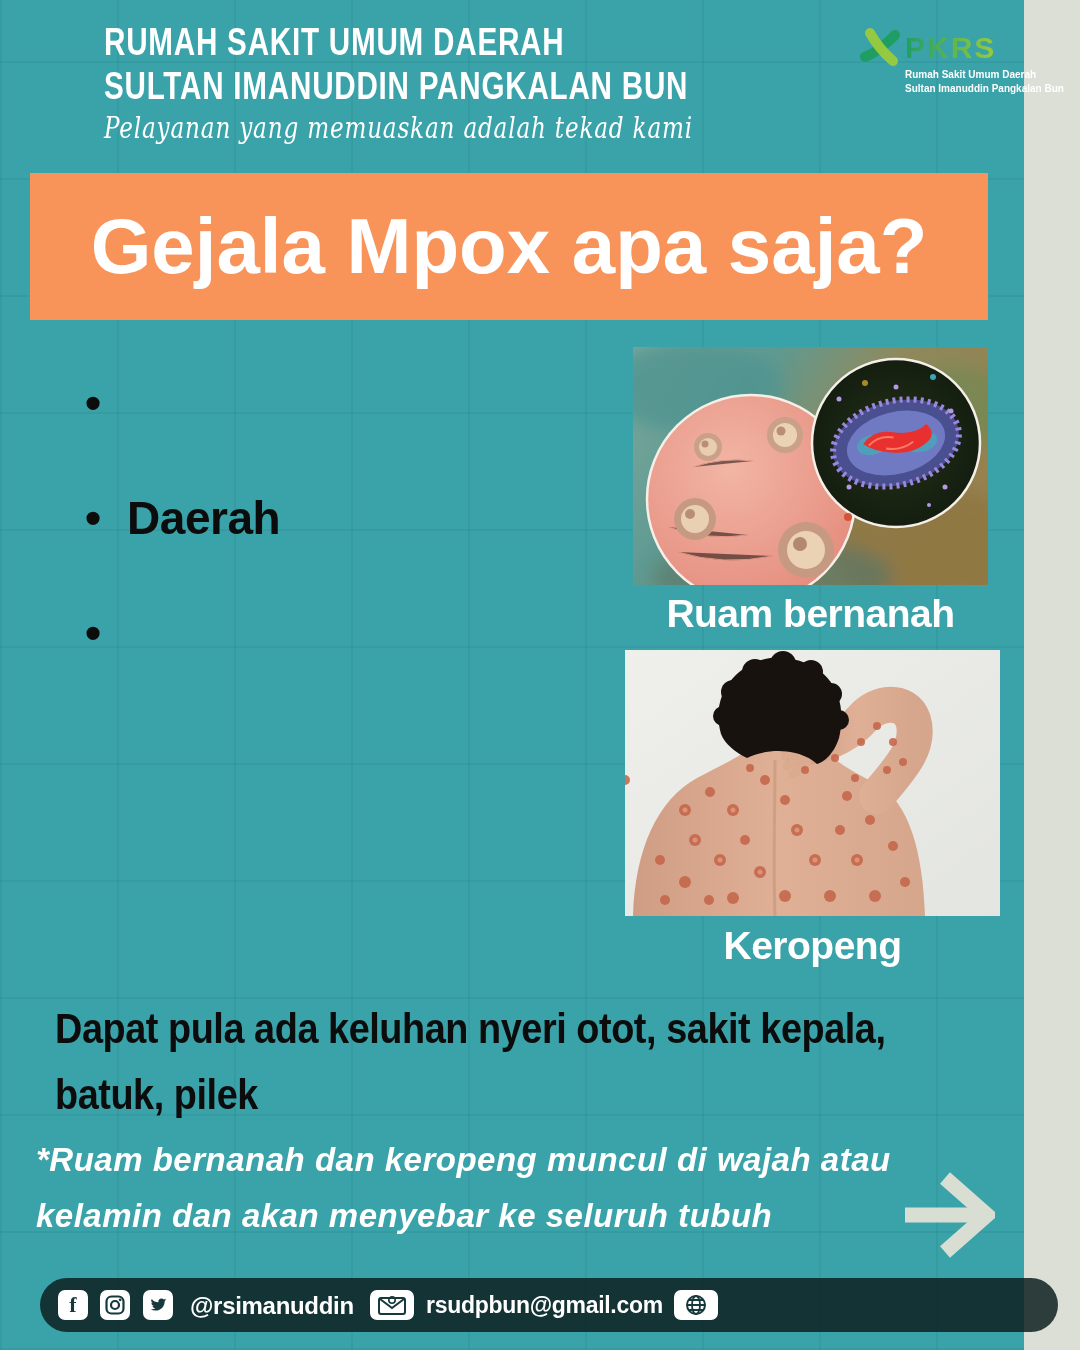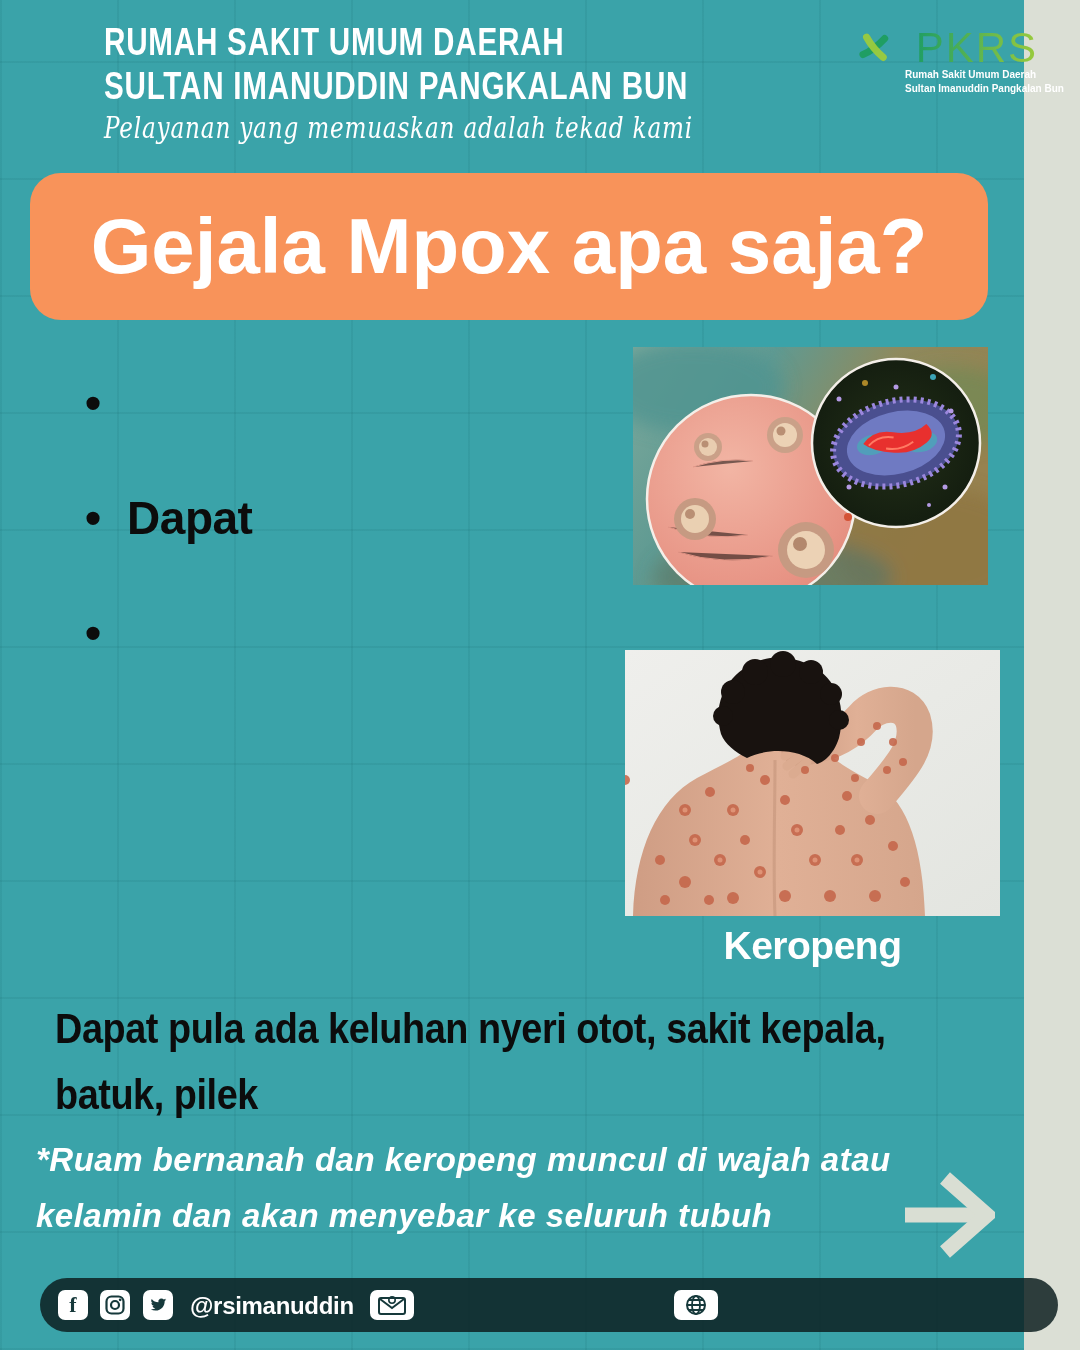--- a/index.html
+++ b/index.html
@@ -10,25 +10,25 @@
           repeating-linear-gradient(0deg, rgba(15,90,94,.10) 0 2px, transparent 2px 117px),
           repeating-linear-gradient(90deg, rgba(15,90,94,.10) 0 2px, transparent 2px 117px);}
   .side-strip{position:absolute;top:0;right:0;width:56px;height:1350px;background:#DBDFD5;}
   
   .logo-shield{position:absolute;left:14px;top:14px;width:84px;height:104px;}
   .hosp-text{position:absolute;left:104px;top:20px;transform:scaleX(.76);transform-origin:left top;white-space:nowrap;}
   .hosp-line{color:#fff;font-weight:bold;font-size:39px;line-height:44px;letter-spacing:1px;}
   .hosp-tagline{color:#fff;font-family:"DejaVu Serif",serif;font-style:italic;font-size:29px;line-height:40px;letter-spacing:1px;transform:scaleX(1.05);transform-origin:left top;}
   .pkrs{position:absolute;left:858px;top:26px;width:180px;}
   .pkrs-row{display:flex;align-items:flex-start;}
-  .pkrs-acronym{font-size:42px;font-weight:normal;letter-spacing:2px;line-height:44px;
-      background:linear-gradient(90deg,#1f9e63,#9bcb3c);-webkit-background-clip:text;background-clip:text;color:transparent;margin-left:23px;}
+  .pkrs-acronym{font-size:30px;font-weight:bold;letter-spacing:2px;line-height:44px;
+      background:linear-gradient(90deg,#1f9e63,#9bcb3c);-webkit-background-clip:text;background-clip:text;color:transparent;}
   .pkrs-sub{color:#fff;font-size:10px;font-weight:bold;line-height:14px;margin-left:47px;margin-top:-2px;white-space:nowrap;}
   
-  .banner{position:absolute;left:30px;top:173px;width:958px;height:147px;background:#F8935A;border-radius:31px;}
+  .banner{position:absolute;left:30px;top:173px;width:958px;height:147px;background:#F8935A;}
   .banner h1{margin:0;height:147px;line-height:147px;text-align:center;color:#fff;font-size:78px;font-weight:bold;letter-spacing:0px;}
   
   .symptoms{position:absolute;left:85px;top:368px;width:560px;}
   .symptom{display:flex;margin-bottom:44px;color:#0c0c0c;}
   .symptom .dot{font-size:46px;font-weight:bold;line-height:71px;margin-right:26px;}
   .symptom .txt{font-size:46px;font-weight:bold;line-height:71px;white-space:pre-line;letter-spacing:-.5px;}
   
   .fig1{position:absolute;left:633px;top:347px;width:355px;height:238px;}
   .fig1 svg,.fig2 svg{display:block;width:100%;height:100%;}
   .cap1{position:absolute;left:633px;top:592px;width:355px;text-align:center;color:#fff;font-size:39px;font-weight:bold;letter-spacing:-.5px;}
@@ -82,21 +82,21 @@
   <div class="banner">
     <h1>Gejala Mpox apa saja?</h1>
   </div>
 
   <div class="symptoms">
     <div class="symptom">
       <span class="dot">•</span>
     </div>
     <div class="symptom">
       <span class="dot">•</span>
-      <span class="txt">Dapat</span>
+      <span class="txt">Daerah</span>
     </div>
     <div class="symptom">
       <span class="dot">•</span>
     </div>
   </div>
 
   <div class="fig1">
     <svg viewBox="0 0 355 238">
       <defs>
         <linearGradient id="bg1" x1="0" y1="0" x2="1" y2=".4">
@@ -165,20 +165,21 @@
           <circle cx="263" cy="40" r="2.5"></circle>
           <circle cx="296" cy="158" r="2"></circle>
       </g>
       <g>
         <circle cx="215" cy="170" r="4" fill="#d24b2e" opacity=".9"></circle>
           <circle cx="300" cy="30" r="3" fill="#3fb3c9" opacity=".9"></circle>
         <circle cx="232" cy="36" r="3" fill="#d2a32e" opacity=".8"></circle>
       </g>
     </svg>
   </div>
+  <div class="cap1">Ruam bernanah</div>
 
   <div class="fig2">
     <svg viewBox="0 0 375 266">
       <defs>
         <linearGradient id="bg2" x1="0" y1="0" x2="1" y2="1">
           <stop offset="0" stop-color="#efefec"></stop>
             <stop offset="1" stop-color="#e3e5e0"></stop>
         </linearGradient>
         <linearGradient id="skin2" x1="0" y1="0" x2="1" y2="0">
           <stop offset="0" stop-color="#cf9d84"></stop>
@@ -292,20 +293,21 @@
     </div>
     <div class="f-txt f-handle">@rsimanuddin</div>
 
     <div class="sq-icon mail">
       <svg width="28" height="20" viewBox="0 0 28 20">
           <rect x="1" y="3" width="26" height="16" rx="2" fill="none" stroke="#16393b" stroke-width="2"></rect>
           <path d="M2 4 L14 13 L26 4" fill="none" stroke="#16393b" stroke-width="2"></path>
           <circle cx="14" cy="5" r="3.2" fill="none" stroke="#16393b" stroke-width="1.6"></circle>
         </svg>
     </div>
+    <div class="f-txt f-email">rsudpbun@gmail.com</div>
 
     <div class="sq-icon globe">
       <svg width="22" height="22" viewBox="0 0 22 22">
           <circle cx="11" cy="11" r="9" fill="none" stroke="#16393b" stroke-width="2"></circle>
           <ellipse cx="11" cy="11" rx="4" ry="9" fill="none" stroke="#16393b" stroke-width="1.8"></ellipse>
           <path d="M2 11 h18 M3.5 6 h15 M3.5 16 h15" stroke="#16393b" stroke-width="1.8"></path>
         </svg>
     </div>
   </div>
 </div>

